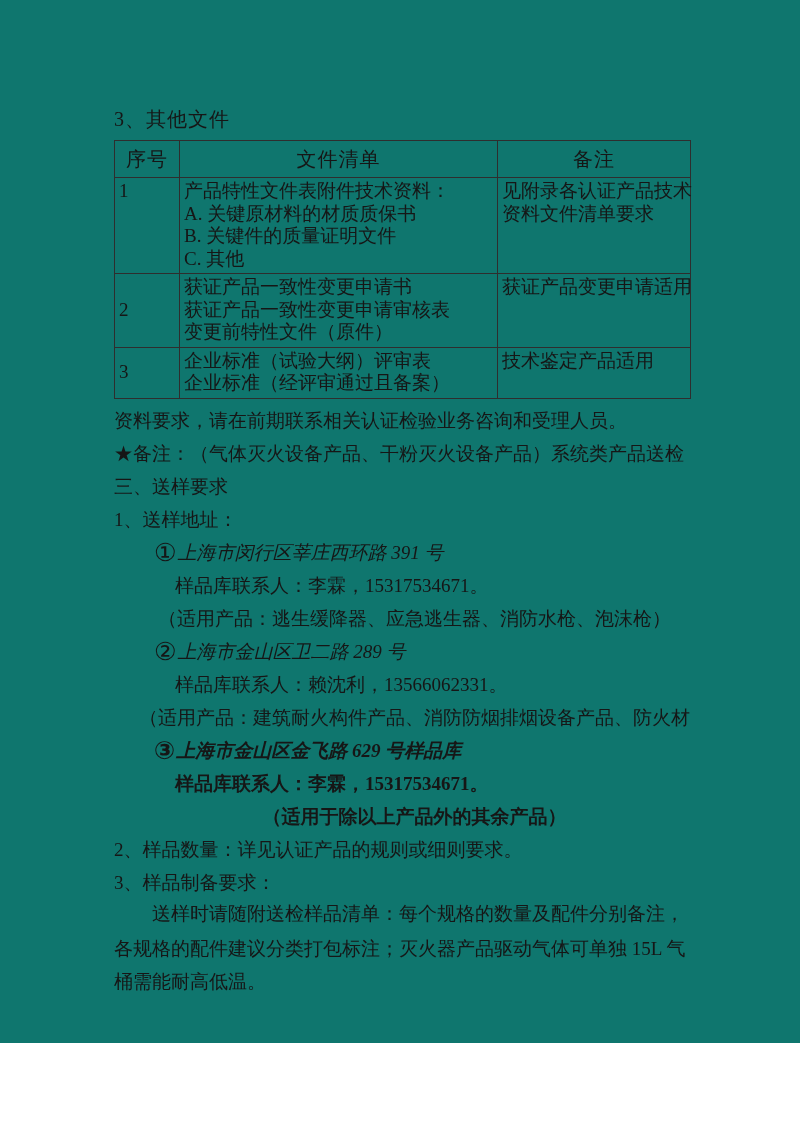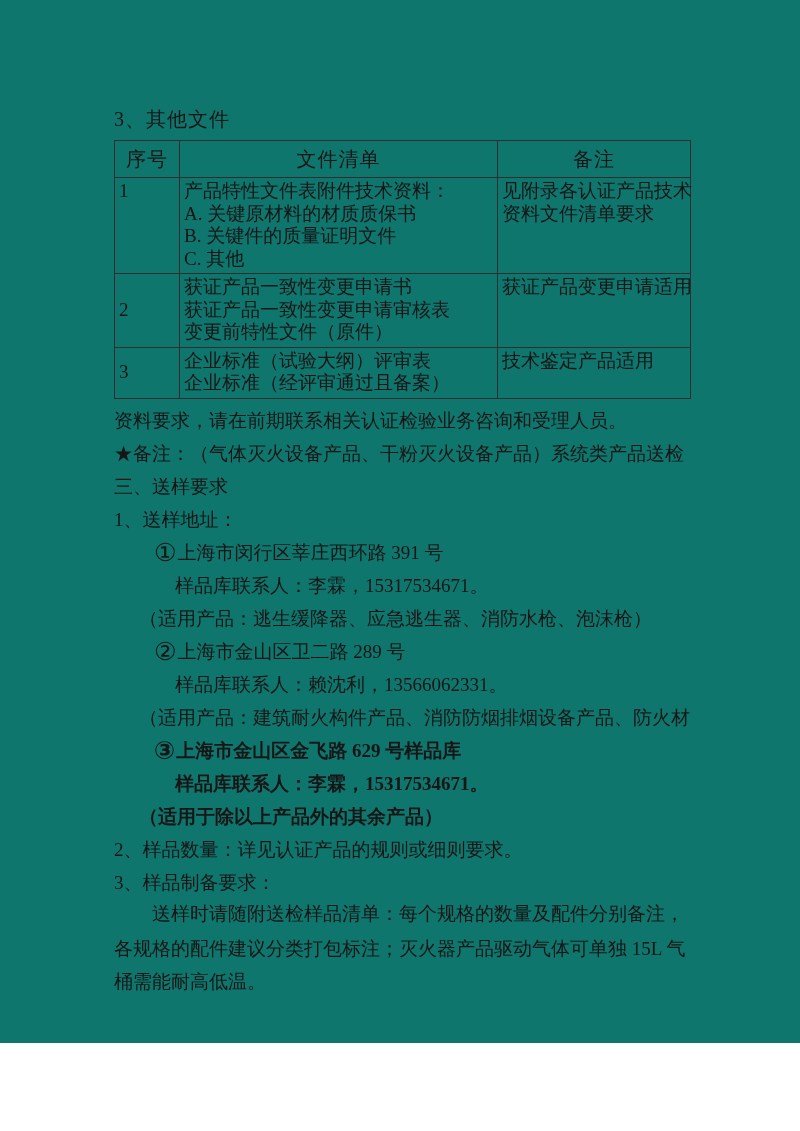--- a/index.html
+++ b/index.html
@@ -44,23 +44,23 @@
     padding: 2px 4px 3px 4px;
   }
   td.numcell { padding-left: 7px; }
   tr.r1 { height: 92px; }
   tr.r2 { height: 68px; }
   tr.r3 { height: 46px; }
   tr.r2 td.numcell, tr.r3 td.numcell { vertical-align: middle; }
   .cl { line-height: 22.5px; white-space: nowrap; }
   .after-table { margin-top: 5px; }
   .ln { line-height: 33px; white-space: nowrap; }
-  .ind-addr   { padding-left: 40px; }
+  .ind-addr   { padding-left: 40px; font-style: italic; }
   .ind-contact{ padding-left: 61px; }
-  .ind-paren  { padding-left: 25px; }
+  .ind-paren  { padding-left: 25px; text-align: center; }
   .ind-first  { padding-left: 38px; font-family: Liberation Mono, monospace; }
   .bold { font-weight: bold; }
   .circ {
     font-size: 25px;
     font-family: "DejaVu Sans", "Liberation Serif", serif;
     vertical-align: -2px;
     margin-right: 1px;
   }
 </style>
 </head>

